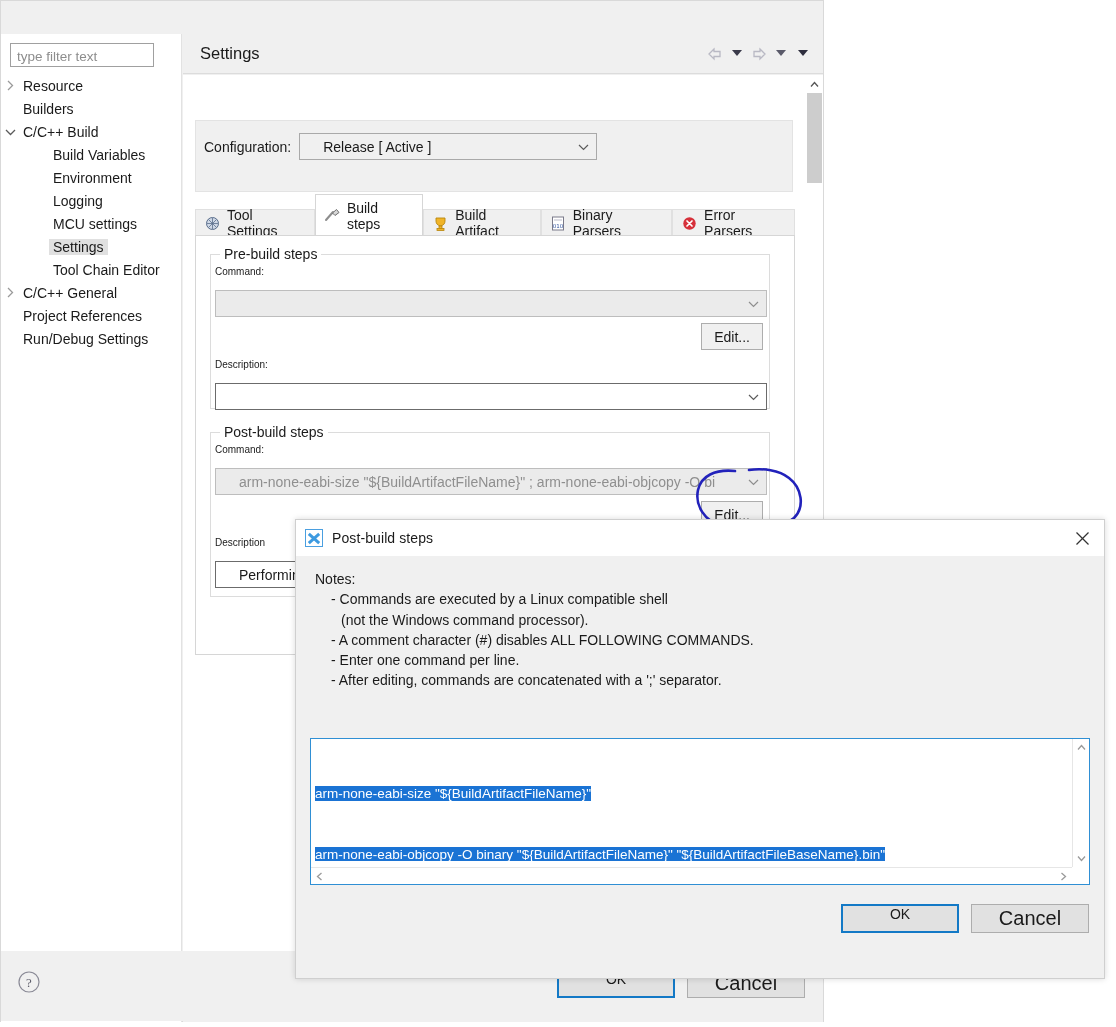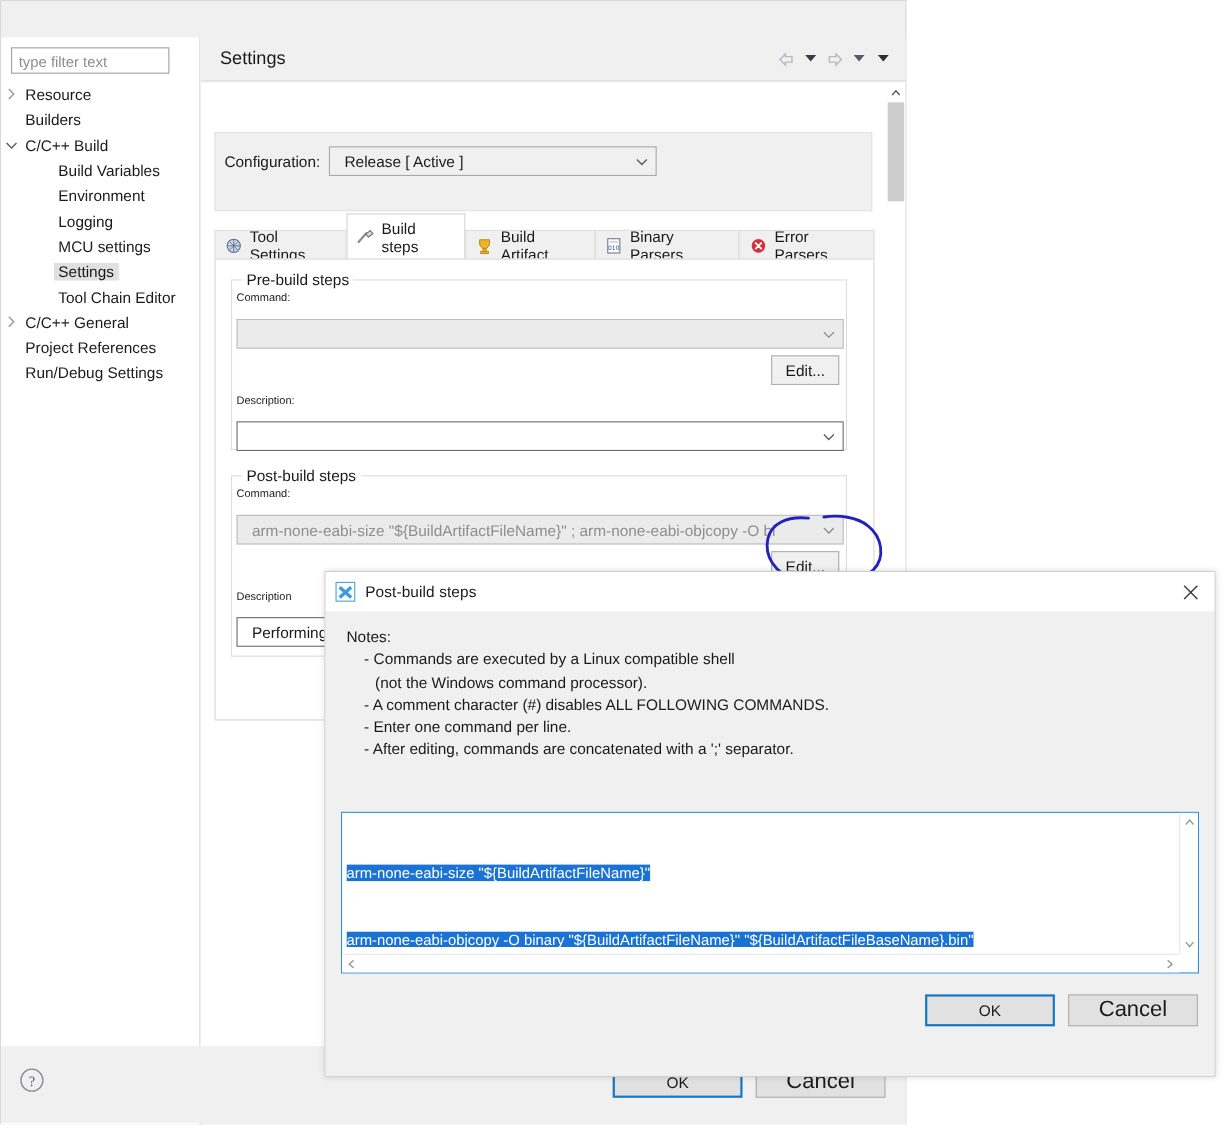--- a/index.html
+++ b/index.html
@@ -96,21 +96,21 @@
 
   .cfg-group {
     position: absolute; left: 12px; top: 45px; width: 598px; height: 72px;
     background: #f0f0f0; border: 1px solid #e3e3e3;
   }
   .cfg-row { position: absolute; left: 8px; top: 12px; display: flex; align-items: center; }
   .cfg-label { font-size: 14px; color: #1a1a1a; margin-right: 8px; }
   .combo {
     height: 27px; border: 1px solid #a9a9a9; background: #f0f0f0;
     display: flex; align-items: center; font-size: 14px; color: #1a1a1a;
-    padding-left: 13px; position: relative;
+    padding-left: 23px; position: relative;
   }
   .combo .chev {
     position: absolute; right: 7px; top: 0; bottom: 0;
     display: flex; align-items: center; color: #666;
   }
   .combo-cfg { width: 298px; }
   .btn {
     height: 27px; border: 1px solid #adadad; background: #f0f0f0;
     display: flex; align-items: center; justify-content: center;
     font-size: 14px; color: #1a1a1a; padding: 0 12px; white-space: nowrap;
@@ -173,21 +173,21 @@
     overflow: hidden;
   }
   .ta-text .sel { background: #1a73d4; color: #ffffff; }
   .ta-vs { position: absolute; right: 0; top: 0; width: 17px; height: 128px; background:#ffffff; border-left:1px solid #e6e6e6; }
   .ta-hs { position: absolute; left: 0; right: 17px; bottom: 0; height: 17px; background:#ffffff; border-top:1px solid #e6e6e6; display:flex; align-items:center; justify-content:space-between; }
   .sb-arrow { width:17px; height:17px; display:flex; align-items:center; justify-content:center; color:#9a9a9a; }
 
   .dlg-btns { position: absolute; right: 15px; top: 348px; display: flex; gap: 12px; }
   .btn-default {
     border: 2px solid #1379c6; background: #e1e1e1; height: 29px; min-width: 118px;
-    display:flex; align-items:center; justify-content:center; font-size:14px; color:#1a1a1a;
+    display:flex; align-items:flex-start; justify-content:center; font-size:14px; color:#1a1a1a;
   }
   .btn-plain {
     border: 1px solid #adadad; background: #e1e1e1; height: 29px; min-width: 118px;
     display:flex; align-items:center; justify-content:center; font-size:20px; color:#1a1a1a;
   }
 
   
   .bottom-bar {
     position: absolute; left: 0; bottom: 0; width: 822px; height: 70px; background: #f0f0f0;
   }

